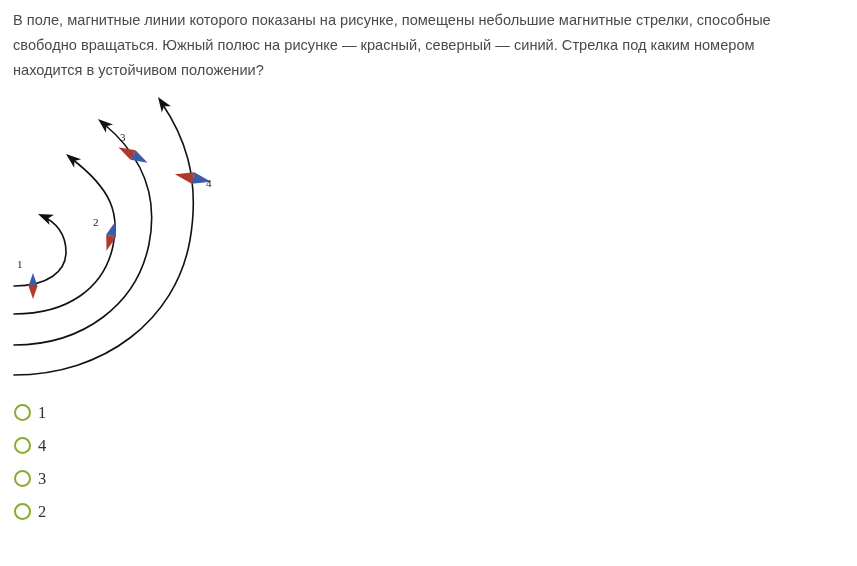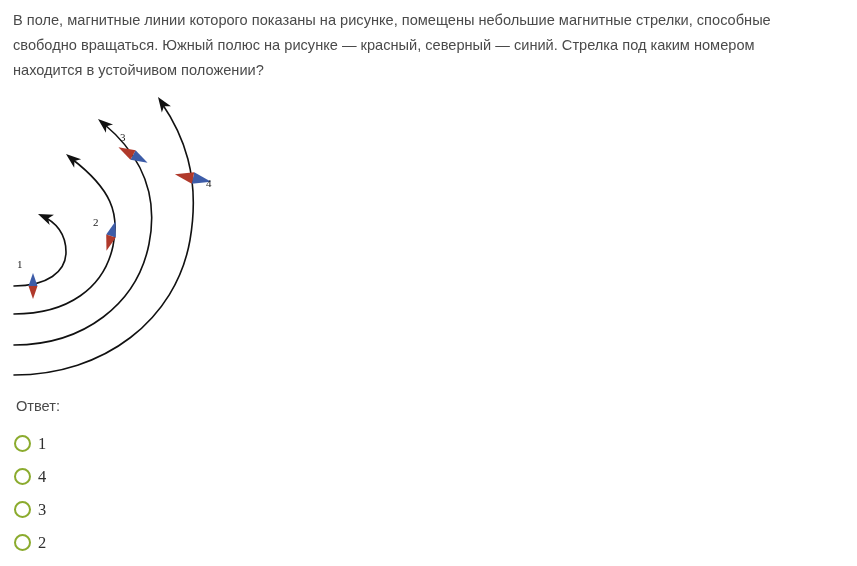--- a/index.html
+++ b/index.html
@@ -122,21 +122,20 @@
         <g transform="translate(193,92) rotate(102)">
           <path d="M 0,-18.5 L 6,0 L 0,0 L -6,0 Z" fill="#3d5ca8"></path>
           <path d="M 0,18.5 L 6,0 L 0,0 L -6,0 Z" fill="#b0392b"></path>
         </g>
         <text x="206" y="101" class="needle-label">4</text>
       </g>
   </svg>
 </div>
 
 <div id="answer-block">
-  <div id="answer-caption">Ответ:</div>
   <div id="options-list">
       <div class="option-row">
         <span class="radio-circle" style="border-color: rgb(139, 171, 46);"></span>
         <span class="option-label">1</span>
       </div>
       <div class="option-row">
         <span class="radio-circle" style="border-color: rgb(139, 171, 46);"></span>
         <span class="option-label">4</span>
       </div>
       <div class="option-row">

